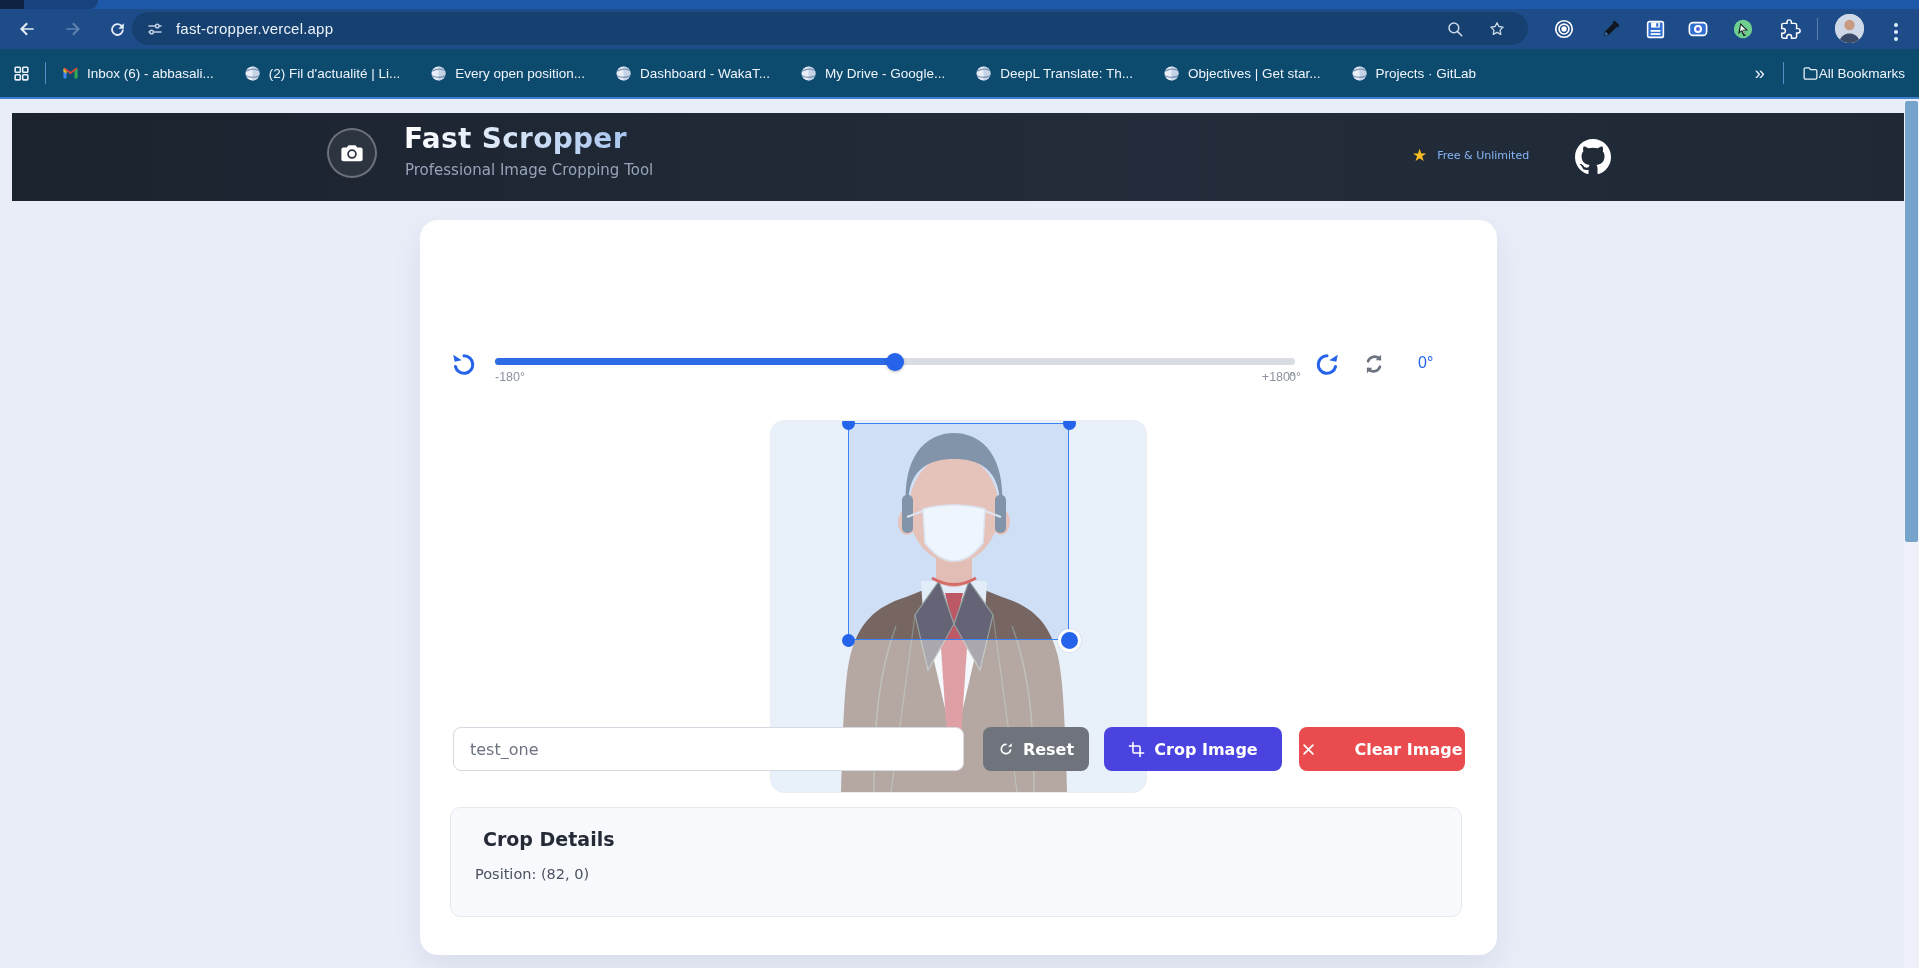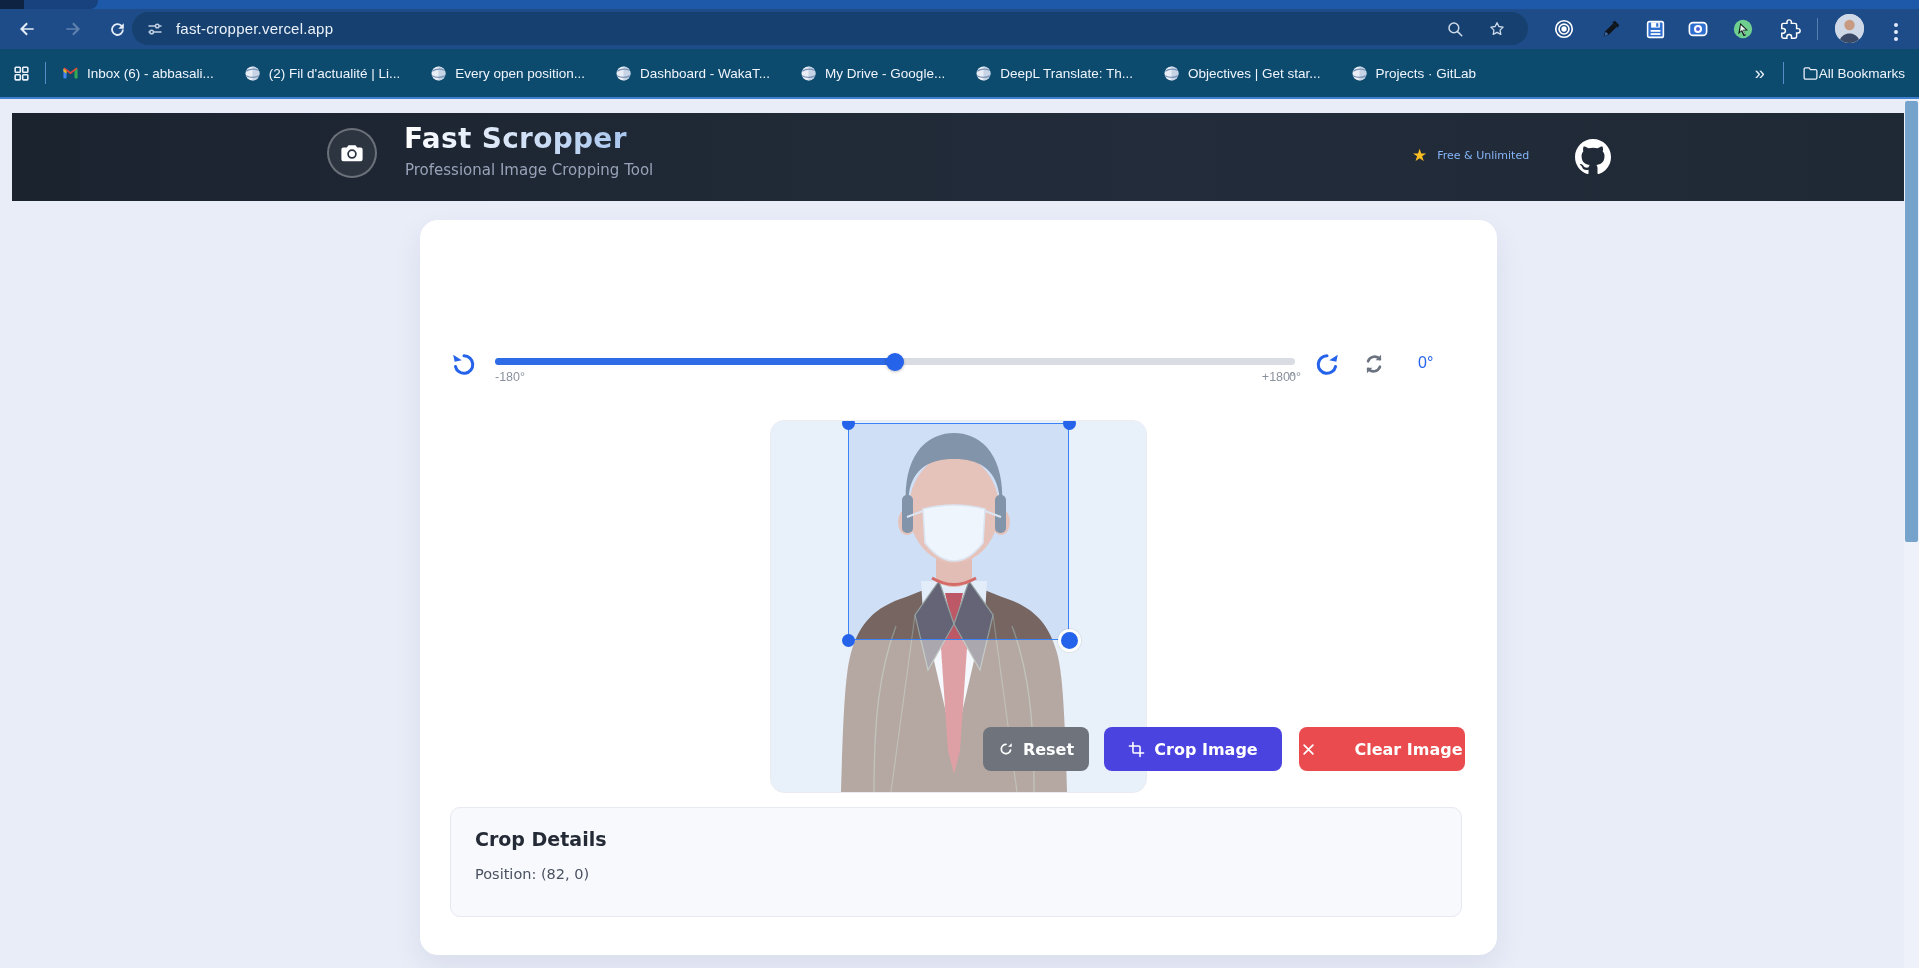--- a/index.html
+++ b/index.html
@@ -67,21 +67,21 @@
   .h-sm { width:13px; height:13px; }
   .h-lg { width:23px; height:23px; border:3px solid #ffffff; box-shadow:0 0 0 1px rgba(0,0,0,.06); }
   
   .file-input { position:absolute; left:33px; top:507px; width:511px; height:44px; border:1px solid #d5d9e2; border-radius:8px; font-size:16px; color:#6b7280; padding:0 16px; outline:none; font-family:"DejaVu Sans", sans-serif; background:#fff; }
   .btn { position:absolute; top:507px; height:44px; border:none; border-radius:8px; color:#fff; font-size:16px; font-weight:600; font-family:"DejaVu Sans", sans-serif; display:flex; align-items:center; justify-content:center; gap:9px; cursor:pointer; }
   .btn-reset { left:563px; width:106px; background:#6e737c;text-align:right; }
   .btn-crop { left:684px; width:178px; background:#4b43e0; }
   .btn-clear { left:879px; width:166px; background:#e94b4e;gap:38px; }
   
   .details { position:absolute; left:30px; top:587px; width:1012px; height:110px; background:#f8f9fc; border:1px solid #e7e9f0; border-radius:10px; padding:20px 24px; }
-  .details h3 { font-size:19px; color:#252b36; font-family:"DejaVu Sans", sans-serif; font-weight:bold; }
+  .details h3 { font-size:19px; color:#252b36; font-family:"DejaVu Sans", sans-serif; font-weight:bold;margin-left:8px; }
   .details p { margin-top:12px; font-size:14.5px; color:#4a5261; font-family:"DejaVu Sans", sans-serif; }
   .details p:first-of-type { margin-top:16px; }
   svg { display:block; }
 </style>
 </head>
 <body>
 
 <div class="screen">
 
   <div class="tabstrip">
@@ -388,20 +388,21 @@
           <div class="shade" style="left:0;top:219px;width:375px;height:152px;"></div>
 
           <div class="crop-rect"></div>
           <div class="handle h-sm" style="left:70.5px;top:-4.5px;"></div>
           <div class="handle h-sm" style="left:291.5px;top:-4.5px;"></div>
           <div class="handle h-sm" style="left:70.5px;top:212.5px;"></div>
           <div class="handle h-lg" style="left:286.5px;top:207.5px;"></div>
         </div>
       </div>
 
+      <input class="file-input" type="text" value="test_one" style="">
       <button class="btn btn-reset">
         <svg width="16" height="16" viewBox="0 0 24 24">
             <path d="M12 5a7 7 0 1 0 6.8 8.6" fill="none" stroke="#fff" stroke-width="2.6" stroke-linecap="round"></path>
             <path d="M20.6 3.2v5.6h-5.6z" fill="#fff"></path>
           </svg>
         <span>Reset</span>
       </button>
       <button class="btn btn-crop">
         <svg width="17" height="17" viewBox="0 0 24 24">
             <g fill="none" stroke="#fff" stroke-width="2.2" stroke-linecap="round">

